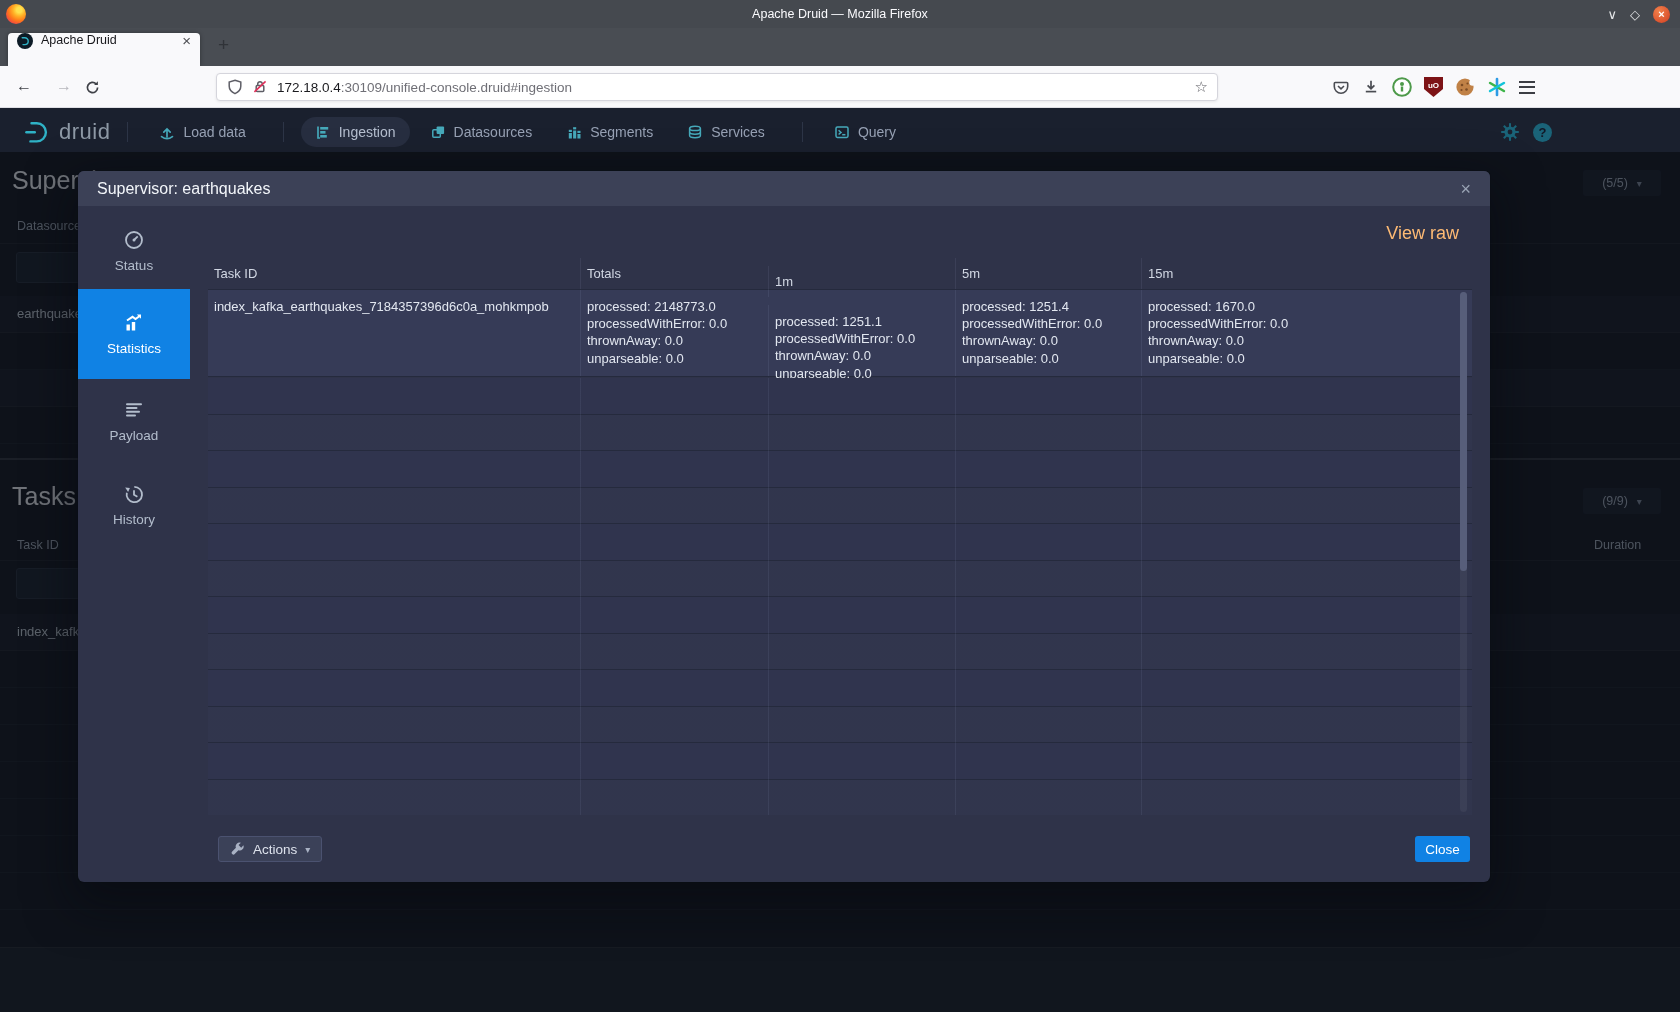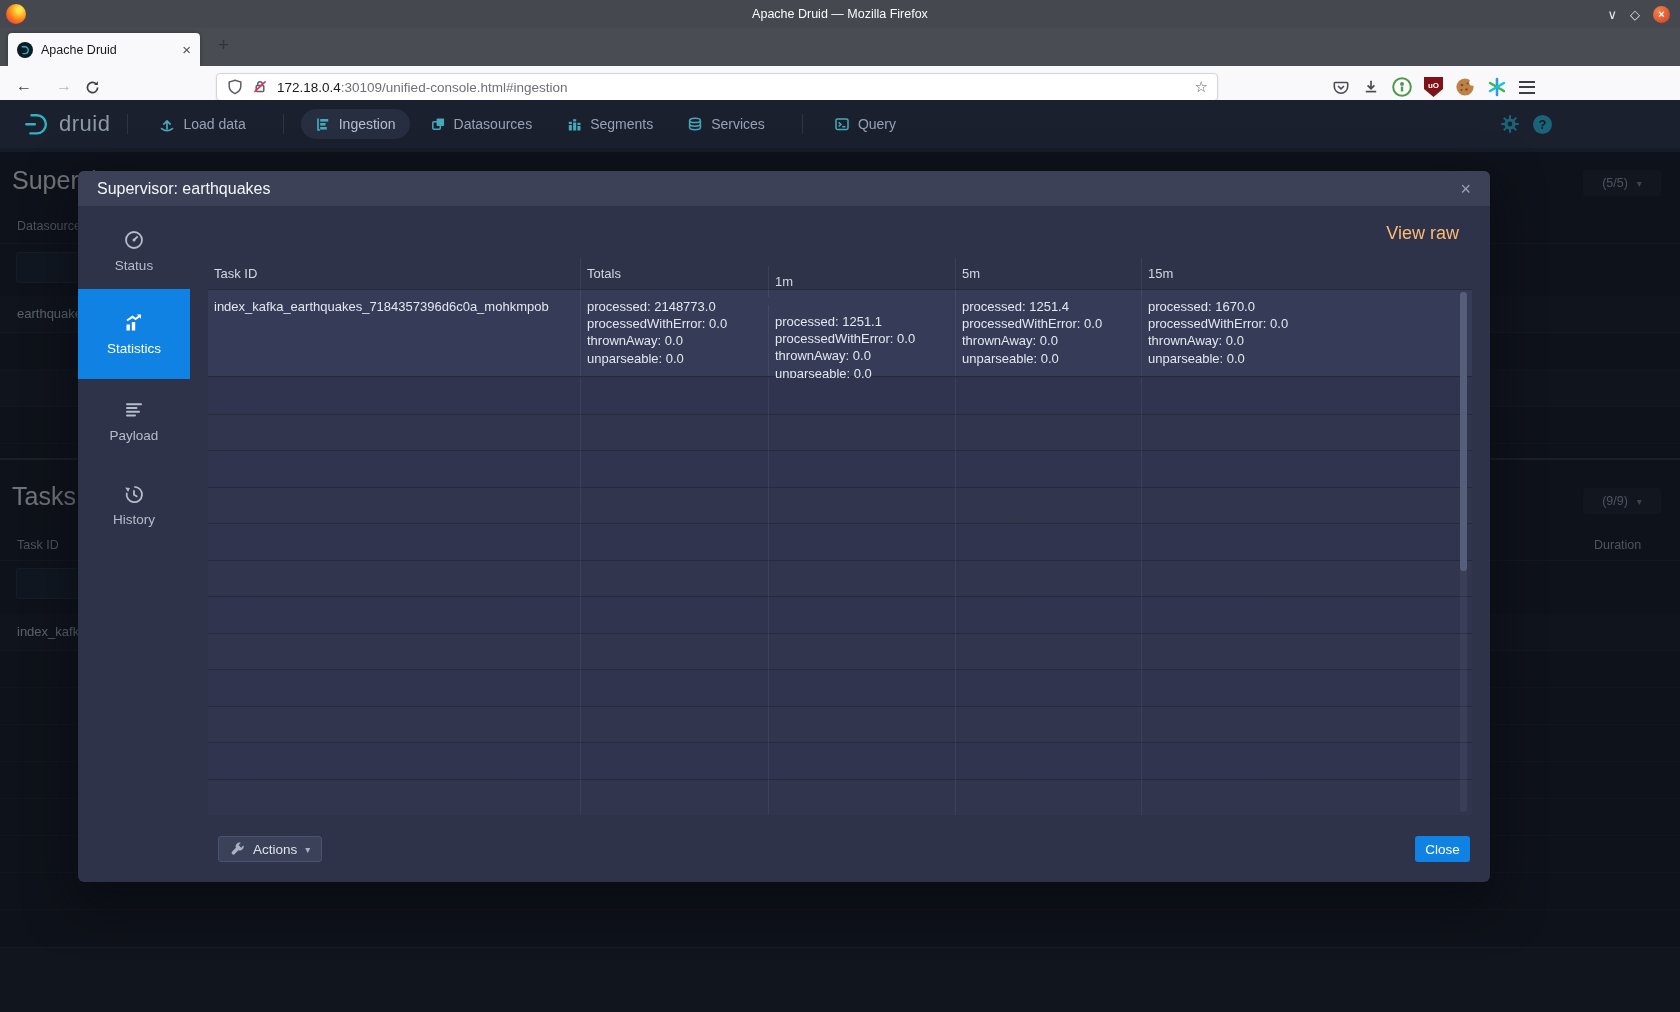--- a/index.html
+++ b/index.html
@@ -11,21 +11,21 @@
   .fx-logo { position:absolute; left:6px; top:4px; width:20px; height:20px; border-radius:50%;
     background:radial-gradient(circle at 66% 30%, #ffe14d 0 14%, #ffb226 32%, #ff7a1a 55%, #f4503a 74%, #c13a94 95%); }
   .win-title { flex:1; text-align:center; color:#fbfbfe; font-size:12.5px; }
   .win-controls { position:absolute; right:10px; top:0; height:28px; display:flex; align-items:center; gap:13px; }
   .wc-glyph { color:#e6e8ea; font-size:13px; line-height:1; }
   .wc-close { width:17px; height:17px; border-radius:50%; background:radial-gradient(circle at 35% 30%, #f2814b, #d94f2c 75%); display:flex; align-items:center; justify-content:center; }
   .wc-close span { color:#fff; font-size:11px; line-height:1; font-weight:bold; }
 
   
   .tabbar { position:absolute; top:28px; left:0; width:100%; height:38px; background:#494d53; }
-  .tab { position:absolute; left:8px; top:5px; width:192px; height:33px; background:#f9f9fb; border-radius:4px 4px 0 0; display:flex; align-items:center; padding:0 9px; box-shadow:0 0 4px rgba(0,0,0,.35); }
+  .tab { position:absolute; left:8px; top:5px; width:192px; height:33px; background:#f9f9fb; border-radius:4px 4px 0 0; display:flex; padding:0 9px; box-shadow:0 0 4px rgba(0,0,0,.35); }
   .tab-title { margin-left:8px; font-size:12.5px; color:#17171b; flex:1; }
   .tab-close { color:#4f5054; font-size:15px; line-height:1; }
   .newtab { position:absolute; left:218px; top:6px; font-size:19px; color:#303338; }
 
   
   .navtoolbar { position:absolute; top:66px; left:0; width:100%; height:42px; background:#f9f9fb; border-bottom:1px solid #dfdfe4; }
   .nav-btn { position:absolute; top:11px; font-size:16px; color:#3f4147; }
   .nav-btn.back { left:16px; }
   .nav-btn.fwd { left:56px; color:#b7b7bd; }
   .reload-svg { position:absolute; left:84px; top:13px; }
@@ -33,21 +33,21 @@
   .url-text { margin-left:8px; font-size:13.5px; flex:1; white-space:nowrap; overflow:hidden; }
   .url-host { color:#1b1b1f; }
   .url-rest { color:#6f6f76; }
   .star { font-size:15px; color:#5d5d63; }
   .toolbar-right { position:absolute; left:1332px; top:7px; height:28px; display:flex; align-items:center; gap:12px; }
   .ext-ublock { width:19px; height:20px; background:#7d1316; clip-path:polygon(0 0,100% 0,100% 60%,50% 100%,0 60%); display:flex; align-items:flex-start; justify-content:center; padding-top:4px; color:#fff; font-size:8px; font-weight:bold; }
   .hamburger { display:flex; flex-direction:column; gap:3.5px; }
   .hamburger i { display:block; width:16px; height:2px; background:#3c3e44; }
 
   
-  .druid-nav { position:absolute; top:100px; left:0; width:100%; height:48px; background:#1a202e; display:flex; align-items:center; }
+  .druid-nav { position:absolute; top:108px; left:0; width:100%; height:48px; background:#1a202e; display:flex; align-items:center; }
   .brand { display:flex; align-items:center; margin-left:22px; gap:7px; }
   .brand-text { font-size:22px; font-weight:300; color:#8e99a6; letter-spacing:.5px; }
   .nav-sep { width:1px; height:20px; background:#2d3547; margin:0 17px; }
   .nav-item { display:flex; align-items:center; gap:8px; color:#97a1b4; font-size:14px; padding:7px 14px; border-radius:17px; margin-right:6px; white-space:nowrap; }
   .nav-item.active { background:#272e40; color:#b6bfcf; }
   .nav-right { margin-left:auto; margin-right:128px; display:flex; align-items:center; gap:13px; }
   .help-circle { width:19px; height:19px; border-radius:50%; background:#1a6378; color:#121826; font-size:13px; font-weight:bold; display:flex; align-items:center; justify-content:center; }
 
   
   .page-bg { position:absolute; top:152px; left:0; width:100%; height:860px; background:#171c29; }
@@ -140,21 +140,21 @@
       </svg>
     <div class="urlbar">
       <svg width="18" height="18">
           <path d="M9 2.2l5.8 1.9v4.2c0 3.3-2.3 5.8-5.8 7.3-3.5-1.5-5.8-4-5.8-7.3V4.1z" fill="none" stroke="#5e5e66" stroke-width="1.5"></path>
         </svg>
       <svg width="18" height="18" style="margin-left:7px">
           <rect x="5.2" y="7.6" width="7.6" height="6" rx="1" fill="none" stroke="#5e5e66" stroke-width="1.5"></rect>
           <path d="M6.7 7.6V6a2.3 2.3 0 0 1 4.6 0v1.6" fill="none" stroke="#5e5e66" stroke-width="1.5"></path>
           <path d="M3.4 13.8 14.6 3.4" stroke="#e0315a" stroke-width="1.6"></path>
         </svg>
-      <span class="url-text"><span class="url-host">172.18.0.4</span><span class="url-rest">:30109/unified-console.html#ingestion</span></span>
+      <span class="url-text"><span class="url-host">172.18.0.4</span><span class="url-rest">:30109/unified-console.druid#ingestion</span></span>
       <span class="star">☆</span>
     </div>
     <div class="toolbar-right">
       <svg width="18" height="18">
           <path d="M3.2 4.5h11.6c.5 0 .9.4.9.9v3.1a6.7 6.7 0 0 1-13.4 0V5.4c0-.5.4-.9.9-.9z" fill="none" stroke="#4a4c52" stroke-width="1.6"></path>
           <path d="M6 8l3 2.8L12 8" stroke="#4a4c52" stroke-width="1.6" fill="none"></path>
         </svg>
       <svg width="18" height="18">
           <path d="M9 2.8v7.4M5.6 7.3 9 10.7l3.4-3.4" stroke="#4a4c52" stroke-width="1.7" fill="none"></path>
           <path d="M3.8 13.6h10.4" stroke="#4a4c52" stroke-width="1.7"></path>

